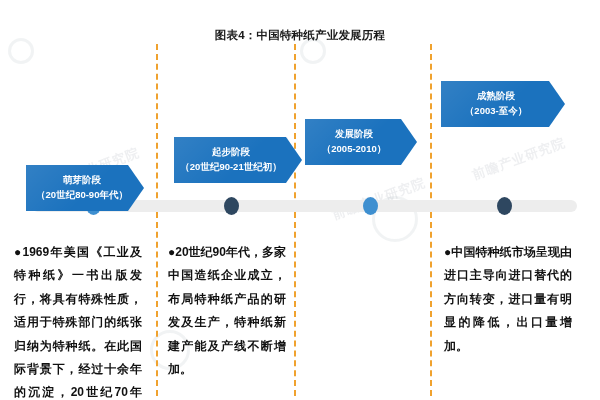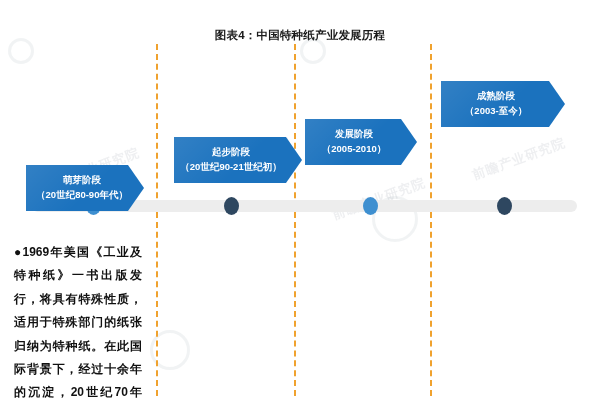--- a/index.html
+++ b/index.html
@@ -158,14 +158,16 @@
     <span class="stage-name">发展阶段</span>
     <span class="stage-period">（2005-2010）</span>
   </div>
 
   <div class="stage-banner" style="left:441px; top:54px; width:124px;">
     <span class="stage-name">成熟阶段</span>
     <span class="stage-period">（2003-至今）</span>
   </div>
 
   <div class="desc" style="left:14px;  top:228px; width:128px;">●1969年美国《工业及特种纸》一书出版发行，将具有特殊性质，适用于特殊部门的纸张归纳为特种纸。在此国际背景下，经过十余年的沉淀，20世纪70年代，中国特种纸萌芽发展。</div>
+  <div class="desc" style="left:168px; top:228px; width:118px;">●20世纪90年代，多家中国造纸企业成立，布局特种纸产品的研发及生产，特种纸新建产能及产线不断增加。</div>
+  <div class="desc" style="left:444px; top:228px; width:128px;">●中国特种纸市场呈现由进口主导向进口替代的方向转变，进口量有明显的降低，出口量增加。</div>
 
 </div>
 
 </body></html>

